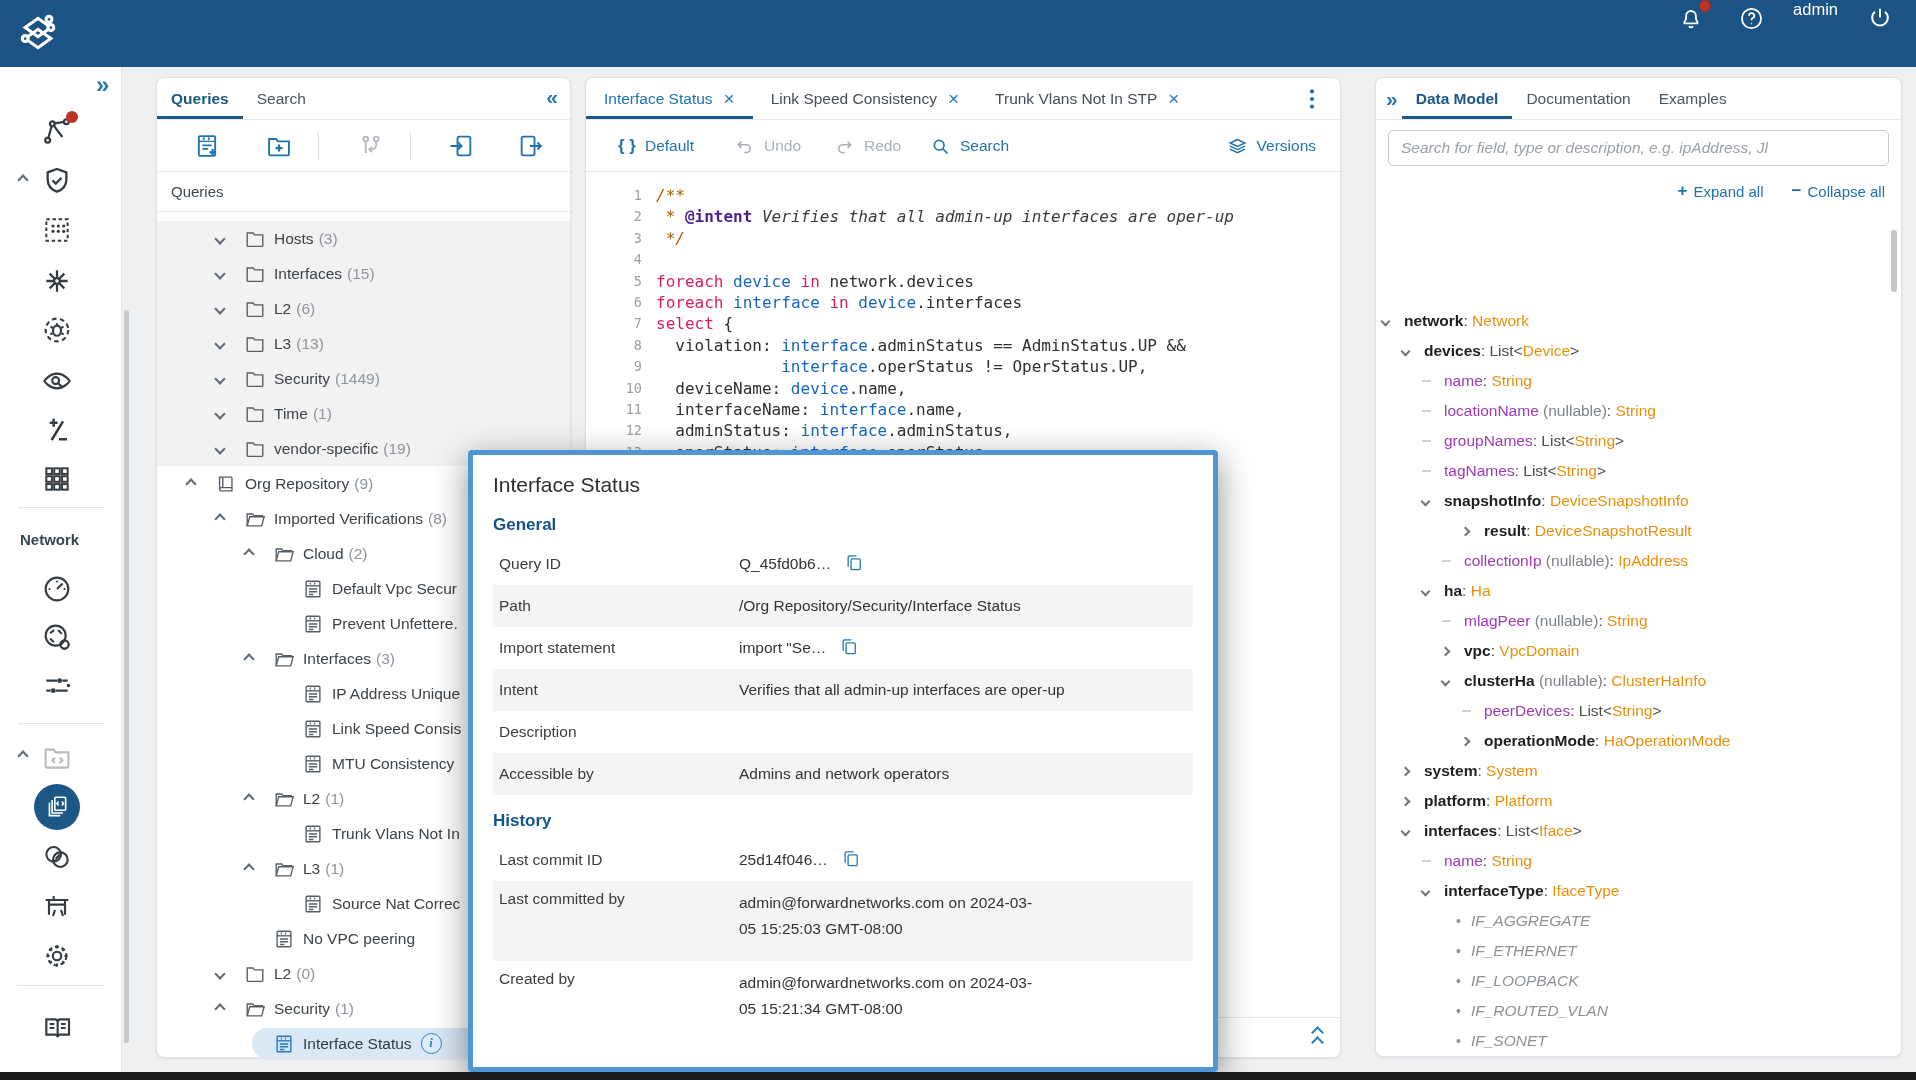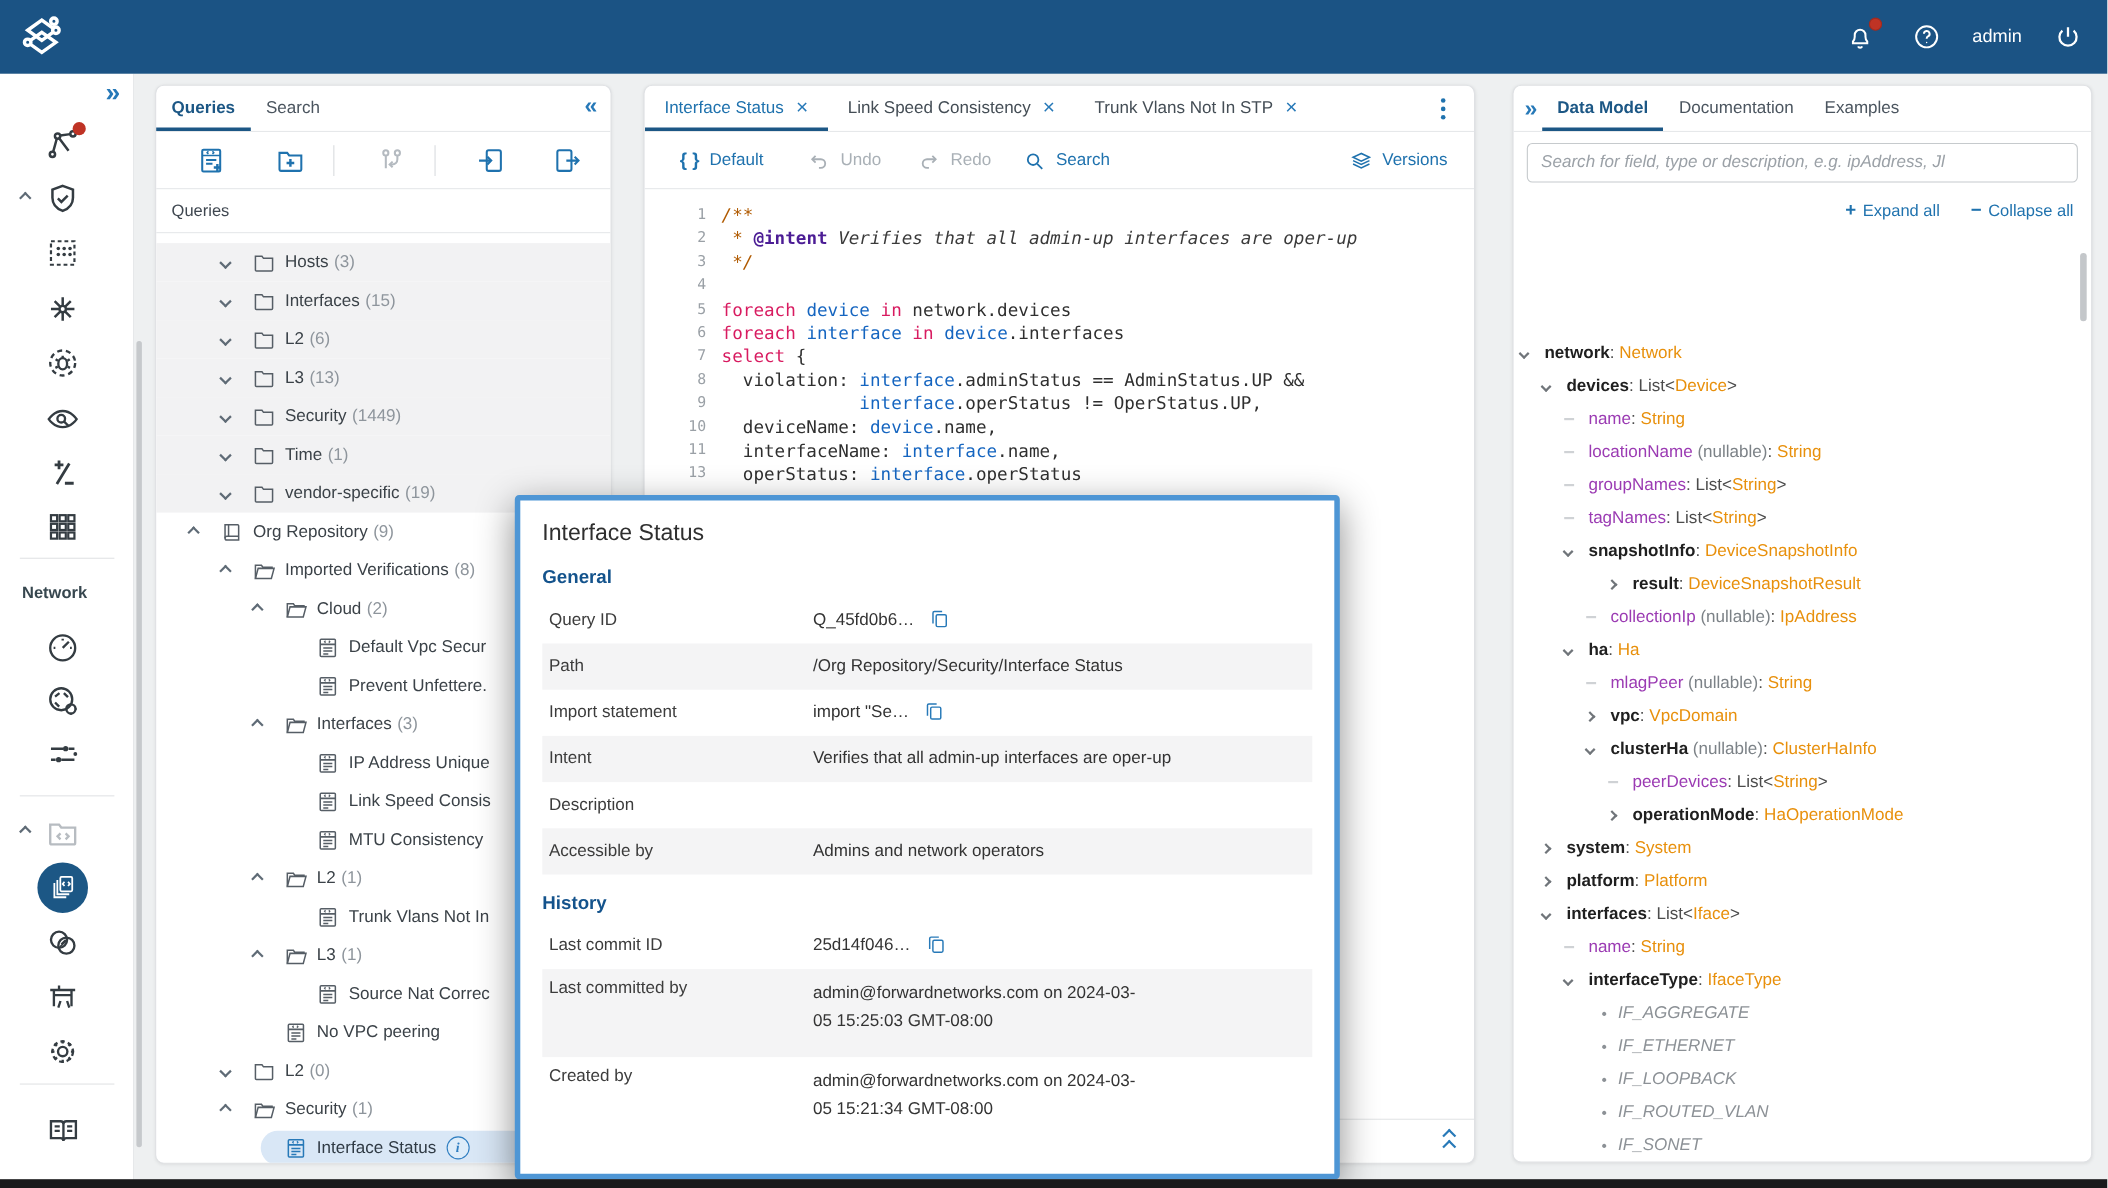--- a/index.html
+++ b/index.html
@@ -5,21 +5,21 @@
   *{margin:0;padding:0;box-sizing:border-box}
   html,body{background:#eef0f1}
   .screen{position:relative;width:1916px;height:1080px;overflow:hidden;
     font-family:"Liberation Sans",sans-serif;color:#3d454d;background:#eef0f1}
   .ic{display:inline-flex;align-items:center;justify-content:center}
   .ic svg{display:block}
 
   
   .topbar{position:absolute;left:0;top:0;width:1916px;height:67px;background:#1b5384;z-index:20}
   .logo{position:absolute;left:16px;top:11px;width:44px;height:44px;color:#fff}
-  .tb-right{position:absolute;right:18px;top:0;height:67px;display:flex;align-items:center;gap:24px;color:#fff}
+  .tb-right{position:absolute;right:18px;top:0;height:67px;display:flex;align-items:flex-start;gap:24px;color:#fff}
   .tb-btn{position:relative;width:36px;height:36px;display:flex;align-items:center;justify-content:center;color:#fff;cursor:pointer}
   .tb-badge{position:absolute;right:-2px;top:0;width:12px;height:12px;border-radius:50%;background:#bf3325;border:1px solid #a32a1e}
   .tb-user{font-size:16.5px;color:#fff}
 
   
   .rail{position:absolute;left:0;top:67px;width:122px;bottom:0;background:#fff;border-right:1px solid #e4e6e8;z-index:5}
   .rail-expand{position:absolute;left:96px;top:4px;font-size:24px;color:#2779b8;cursor:pointer;font-weight:700}
   .ritem{position:absolute;left:41px;width:32px;height:32px;color:#343c42;cursor:pointer}
   .ritem svg{width:32px;height:32px}
   .ritem.dis{color:#b7bcc1}
@@ -33,21 +33,21 @@
 
   
   .chv{display:inline-block;width:8px;height:8px;border-right:2px solid #5f6b76;border-bottom:2px solid #5f6b76}
   .chv.up{transform:rotate(-135deg)}
   .chv.down{transform:rotate(45deg)}
   .chv.right{transform:rotate(-45deg)}
   .chv.blue{border-color:#2779b8}
 
   
   .panel{position:absolute;background:#fff;border:1px solid #dfe1e4;border-radius:8px;box-shadow:0 1px 3px rgba(0,0,0,.07)}
-  #qpanel{left:141px;top:77px;width:415px;height:981px}
+  #qpanel{left:156px;top:77px;width:415px;height:981px}
   #epanel{left:585px;top:77px;width:756px;height:981px}
   #rpanel{left:1375px;top:77px;width:527px;height:980px}
 
   .phead{position:relative;height:42px;border-bottom:1px solid #e6e8ea;display:flex;align-items:stretch}
   .ptab{display:flex;align-items:center;gap:10px;padding:0 14px;font-size:15.5px;color:#4b555f;cursor:pointer;position:relative}
   .ptab.active{color:#1c5785;font-weight:700;box-shadow:inset 0 -3px 0 #1c5785}
   .collapse-l{position:absolute;right:12px;top:7px;font-size:21px;color:#2779b8;cursor:pointer;font-weight:700}
 
   
   .qtools{position:relative;height:52px;border-bottom:1px solid #e6e8ea}
@@ -676,20 +676,21 @@
         <div class="cl"><span class="gut">2</span><span class="ct"><span class="s-c"> * </span><span class="s-a">@intent</span><span class="s-ci"> Verifies that all admin-up interfaces are oper-up</span></span></div>
         <div class="cl"><span class="gut">3</span><span class="ct"><span class="s-c"> */</span></span></div>
         <div class="cl"><span class="gut">4</span><span class="ct">&nbsp;</span></div>
         <div class="cl"><span class="gut">5</span><span class="ct"><span class="s-k">foreach</span><span class="s-p"> </span><span class="s-v">device</span><span class="s-p"> </span><span class="s-k">in</span><span class="s-p"> network.devices</span></span></div>
         <div class="cl"><span class="gut">6</span><span class="ct"><span class="s-k">foreach</span><span class="s-p"> </span><span class="s-v">interface</span><span class="s-p"> </span><span class="s-k">in</span><span class="s-p"> </span><span class="s-v">device</span><span class="s-p">.interfaces</span></span></div>
         <div class="cl"><span class="gut">7</span><span class="ct"><span class="s-k">select</span><span class="s-p"> {</span></span></div>
         <div class="cl"><span class="gut">8</span><span class="ct"><span class="s-p">  violation: </span><span class="s-v">interface</span><span class="s-p">.adminStatus == AdminStatus.UP &amp;&amp;</span></span></div>
         <div class="cl"><span class="gut">9</span><span class="ct"><span class="s-p">             </span><span class="s-v">interface</span><span class="s-p">.operStatus != OperStatus.UP,</span></span></div>
         <div class="cl"><span class="gut">10</span><span class="ct"><span class="s-p">  deviceName: </span><span class="s-v">device</span><span class="s-p">.name,</span></span></div>
         <div class="cl"><span class="gut">11</span><span class="ct"><span class="s-p">  interfaceName: </span><span class="s-v">interface</span><span class="s-p">.name,</span></span></div>
+        <div class="cl"><span class="gut">12</span><span class="ct"><span class="s-p">  adminStatus: </span><span class="s-v">interface</span><span class="s-p">.adminStatus,</span></span></div>
         <div class="cl"><span class="gut">13</span><span class="ct"><span class="s-p">  operStatus: </span><span class="s-v">interface</span><span class="s-p">.operStatus</span></span></div>
       </div>
     <div class="ebottom">
       <span class="dblup">
         <span class="chv up blue"></span>
           <span class="chv up blue"></span>
       </span>
     </div>
   </div>
 

